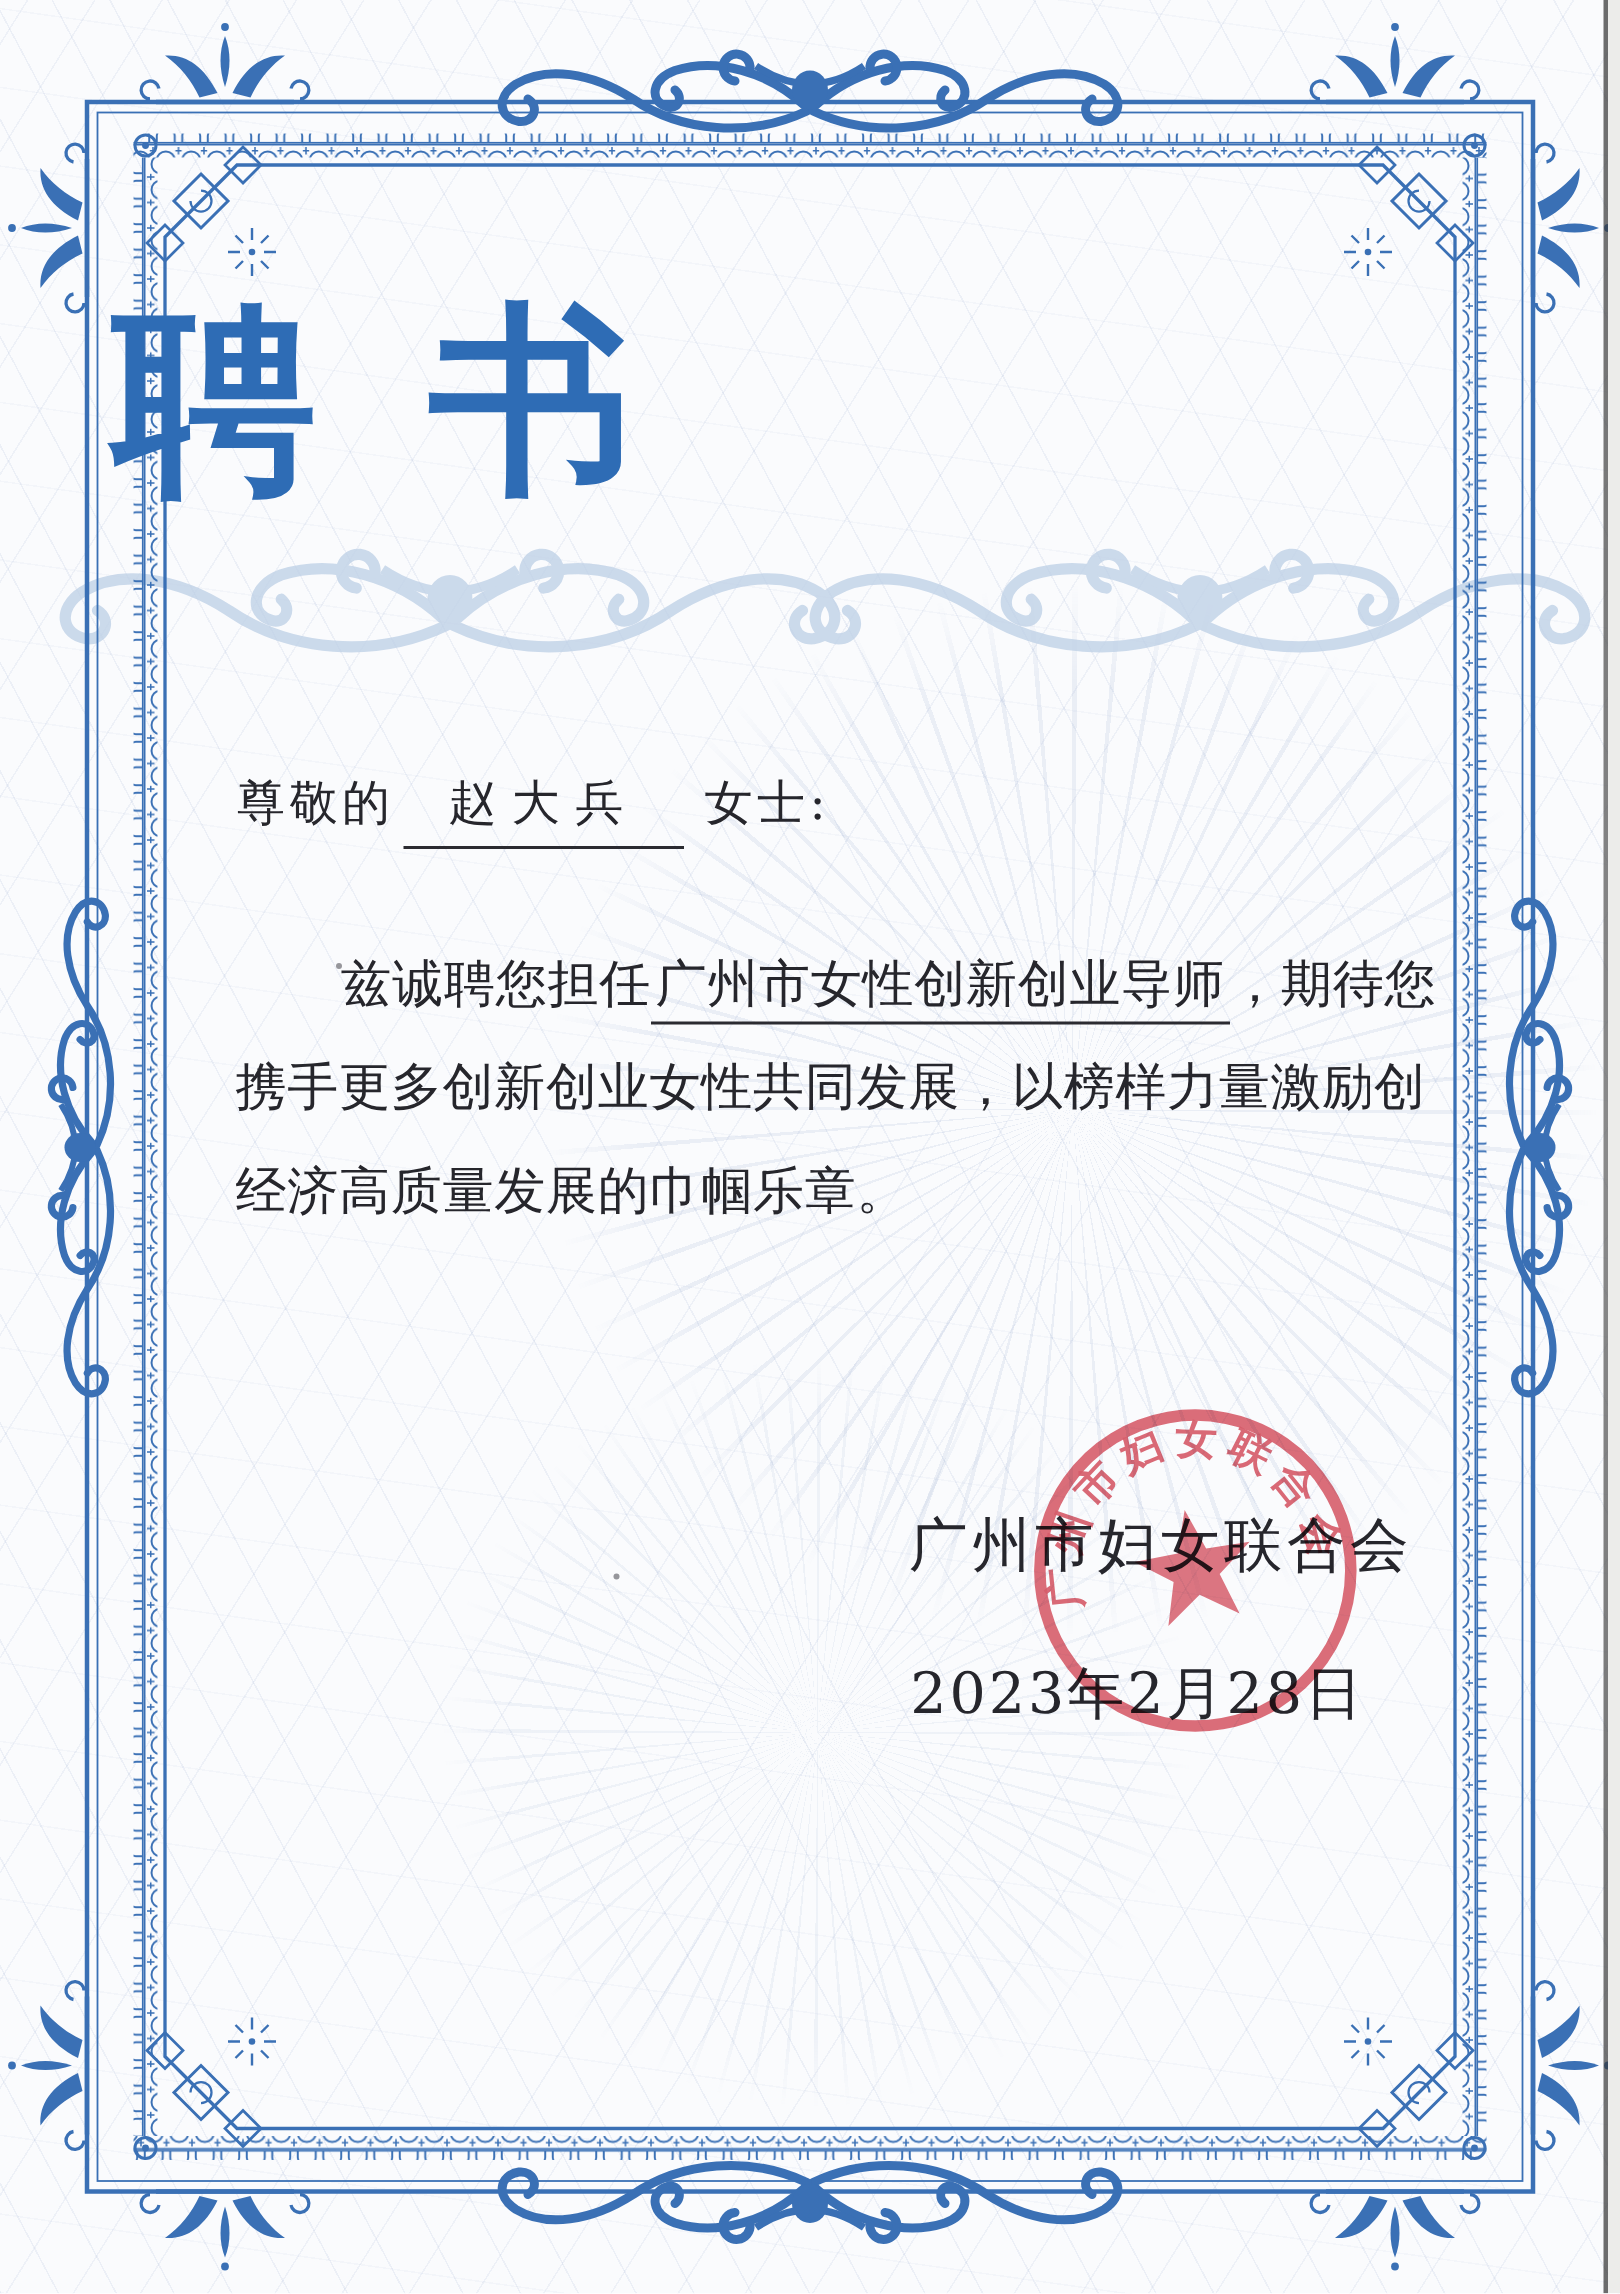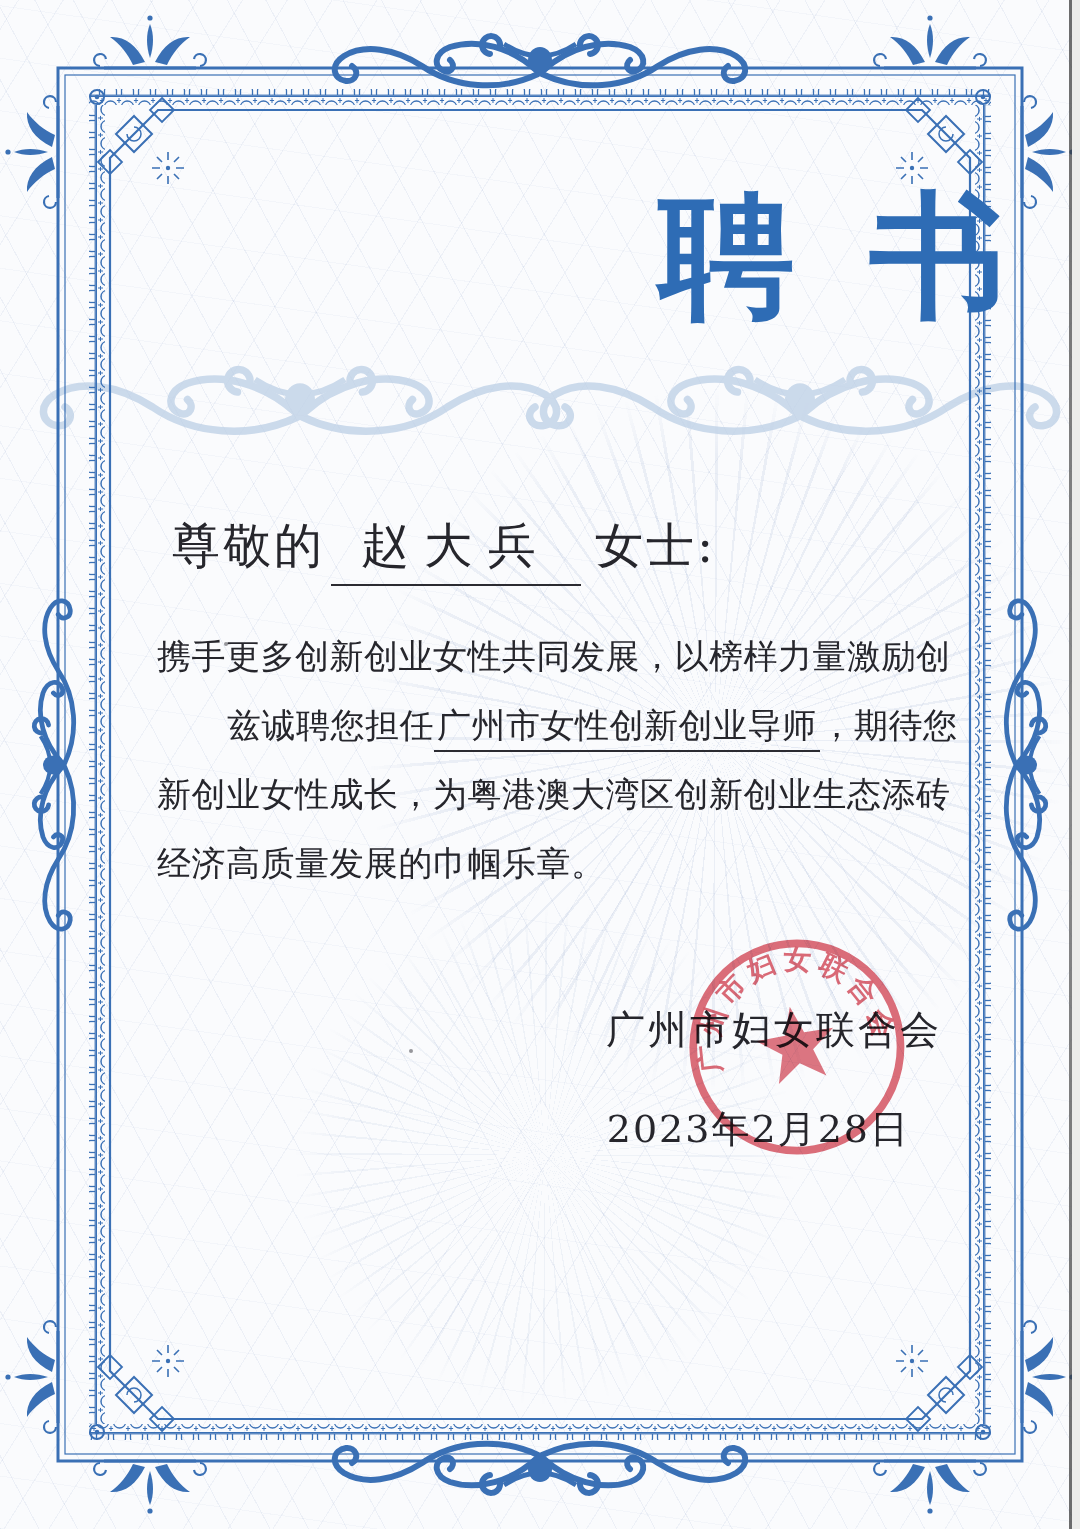--- a/index.html
+++ b/index.html
@@ -16,27 +16,27 @@
   .wm-circle{position:absolute;border-radius:50%;opacity:.45;pointer-events:none;
     background:repeating-conic-gradient(rgba(125,150,195,.28) 0deg .6deg, transparent .6deg 5deg);
     -webkit-mask-image:radial-gradient(circle, #000 58%, transparent 71%);
     mask-image:radial-gradient(circle, #000 58%, transparent 71%);
   }
   .wm-c1{left:365px;top:390px;width:700px;height:700px;}
   .wm-c2{left:295px;top:905px;width:500px;height:500px;opacity:.32;}
   .deco{position:absolute;left:0;top:0;width:1080px;height:1529px;pointer-events:none;}
   
   .title{
-    position:absolute;left:0;right:0;top:196px;margin:0;text-align:right;
-    font-family:Liberation Mono, monospace;font-weight:700;
+    position:absolute;left:0;right:0;top:196px;margin:0;text-align:left;
+    font-family:Liberation Sans, sans-serif;font-weight:700;
     font-size:136px;line-height:1.05;color:#2e6cb5;
     letter-spacing:.55em;text-indent:.55em;
   }
   .doc-text{font-family:"DejaVu Serif","Liberation Serif",serif;color:#26262c;}
-  .salutation{position:absolute;left:172px;top:514px;font-size:48px;letter-spacing:3px;}
+  .salutation{position:absolute;left:158px;top:514px;font-size:32px;letter-spacing:3px;}
   .salutation .name{
     display:inline-block;border-bottom:2px solid #2b2b31;
     padding:0 30px 6px;margin-left:6px;letter-spacing:.32em;
   }
   .salutation .suffix{margin-left:14px;}
   .para{position:absolute;left:157px;top:622px;width:800px;font-size:34px;line-height:69px;letter-spacing:.5px;white-space:nowrap;}
   .para .indent{padding-left:70px;}
   .para .u{border-bottom:2px solid #2b2b31;padding:0 3px 5px;}
   .sig-org{position:absolute;right:138px;top:1003px;font-size:39px;letter-spacing:3px;}
   .sig-date{position:absolute;right:170px;top:1104px;font-size:38px;letter-spacing:2px;}
@@ -159,23 +159,22 @@
     </g>
   </svg>
 
   <h1 class="title">聘书</h1>
 
   <div class="salutation doc-text">
     <span>尊敬的</span><span class="name">赵大兵</span><span class="suffix">女士:</span>
   </div>
 
   <div class="para doc-text">
+    <div class="line indent"><span>兹诚聘您担任</span><span class="u">广州市女性创新创业导师</span><span>，期待您</span></div>
     <div class="line">携手更多创新创业女性共同发展，以榜样力量激励创</div>
-    <div class="line indent"><span>兹诚聘您担任</span><span class="u">广州市女性创新创业导师</span><span>，期待您</span></div>
-    <div class="line">新创业女性成长，为粤港澳大湾区创新创业生态添砖</div>
     <div class="line">经济高质量发展的巾帼乐章。</div>
   </div>
 
   <div class="sig-org doc-text">广州市妇女联合会</div>
   <div class="sig-date doc-text">2023年2月28日</div>
 
   <div class="seal">
     <svg viewBox="0 0 230 230" width="236" height="236" xmlns="http://www.w3.org/2000/svg">
       <circle cx="115" cy="120" r="101" fill="none" stroke="#d8515f" stroke-width="7.5" opacity=".9"></circle>
       <path d="M115,80 L124.4,107.1 L153,107.6 L130.2,124.9 L138.5,152.4 L115,136 L91.5,152.4 L99.8,124.9 L77,107.6 L105.6,107.1 Z" fill="#d8515f" opacity=".85"></path>

